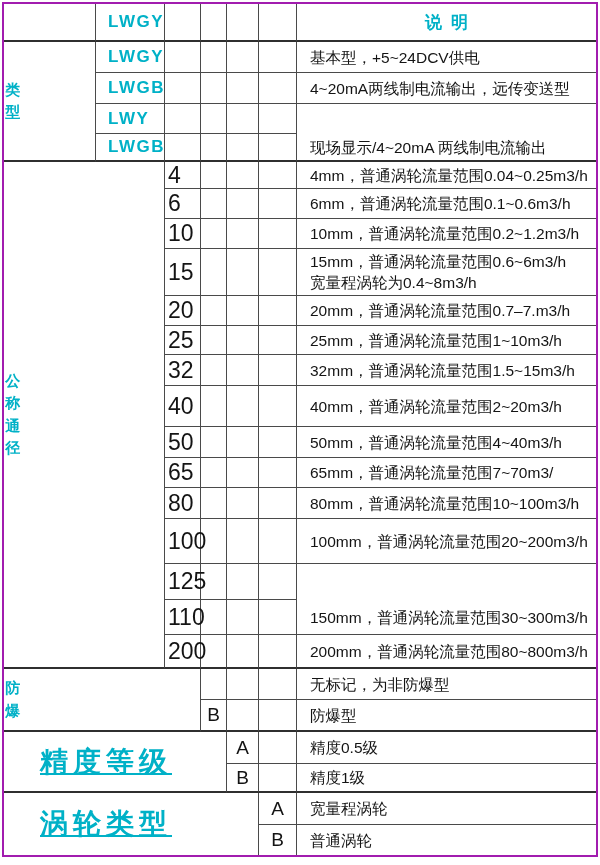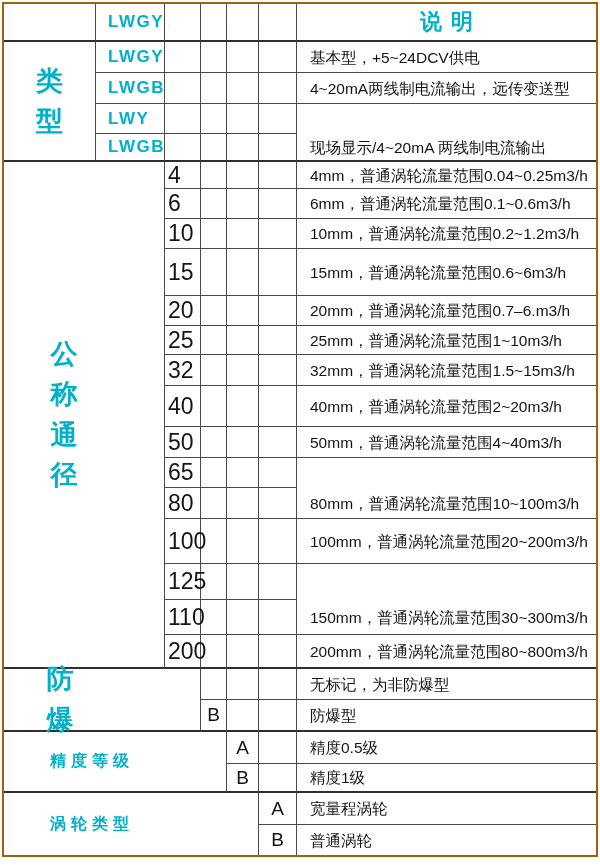--- a/index.html
+++ b/index.html
@@ -1,32 +1,32 @@
 <!DOCTYPE html>
 <html><head>
 <meta charset="utf-8">
 <style>
   html,body{margin:0;padding:0;background:#fff;}
   .page{position:relative;width:600px;height:865px;background:#fff;overflow:hidden;
         font-family:"Liberation Sans","DejaVu Sans",sans-serif;color:#111;}
   .tbl{position:absolute;left:2px;top:2px;width:596px;box-sizing:border-box;
-       border:2px solid #a16207;display:grid;
+       border:2px solid #a21caf;display:grid;
        grid-template-columns:92px 69px 36px 26px 32px 38px 1fr;
        grid-template-rows:38px 31px 31px 30px 28px 27px 30px 30px 47px 30px 29px 31px 41px 31px 30px 31px 45px 36px 35px 34px 31px 32px 32px 29px 32px 30px;}
   .c{border-right:1px solid #4a4a4a;border-bottom:1px solid #4a4a4a;
      display:flex;align-items:center;box-sizing:border-box;min-width:0;min-height:0;}
   .lc{border-right:none;}
   .bt{border-bottom:none;}
   .sec{border-bottom:2px solid #2f2f2f;}
   .ac{color:#00b1c7;font-weight:bold;}
   .code{font-size:17px;letter-spacing:1.5px;padding-left:12px;}
-  .deschead{justify-content:center;font-size:22px;letter-spacing:9px;padding-left:9px;}
-  .vlabel{justify-content:center;font-size:27px;}
+  .deschead{justify-content:center;font-size:17px;letter-spacing:9px;padding-left:9px;}
+  .vlabel{font-size:15px;}
   .stack{display:inline-block;width:1.15em;line-height:1.5;text-align:center;word-break:break-all;}
-  .hlabel{font-size:16px;letter-spacing:5px;padding-left:46px;}
+  .hlabel{font-size:28px;letter-spacing:5px;padding-left:36px;text-decoration:underline;}
   .size{font-size:23px;padding-left:3px;color:#141414;}
   .ab{justify-content:center;font-size:19px;color:#141414;}
   .d{font-size:15.5px;padding-left:13px;color:#141414;line-height:21px;}
 </style>
 </head>
 <body>
 
 <div class="page">
   <div class="tbl">
 
@@ -91,28 +91,29 @@
     <div class="c" style="grid-area:8/6/9/7"></div>
     <div class="c lc d" style="grid-area:8/7/9/8">10mm，普通涡轮流量范围0.2~1.2m3/h</div>
 
     <div class="c size" style="grid-area:9/3/10/4">15</div>
     <div class="c" style="grid-area:9/4/10/5"></div>
     <div class="c" style="grid-area:9/5/10/6"></div>
     <div class="c" style="grid-area:9/6/10/7"></div>
     <div class="c lc d" style="grid-area:9/7/10/8">
         <div>
           <div>15mm，普通涡轮流量范围0.6~6m3/h</div>
+          <div>宽量程涡轮为0.4~8m3/h</div>
         </div>
       </div>
 
     <div class="c size" style="grid-area:10/3/11/4">20</div>
     <div class="c" style="grid-area:10/4/11/5"></div>
     <div class="c" style="grid-area:10/5/11/6"></div>
     <div class="c" style="grid-area:10/6/11/7"></div>
-    <div class="c lc d" style="grid-area:10/7/11/8">20mm，普通涡轮流量范围0.7–6.m3/h</div>
+    <div class="c lc d" style="grid-area:10/7/11/8">20mm，普通涡轮流量范围0.7–7.m3/h</div>
 
     <div class="c size" style="grid-area:11/3/12/4">25</div>
     <div class="c" style="grid-area:11/4/12/5"></div>
     <div class="c" style="grid-area:11/5/12/6"></div>
     <div class="c" style="grid-area:11/6/12/7"></div>
     <div class="c lc d" style="grid-area:11/7/12/8">25mm，普通涡轮流量范围1~10m3/h</div>
 
     <div class="c size" style="grid-area:12/3/13/4">32</div>
     <div class="c" style="grid-area:12/4/13/5"></div>
     <div class="c" style="grid-area:12/5/13/6"></div>
@@ -128,20 +129,21 @@
     <div class="c size" style="grid-area:14/3/15/4">50</div>
     <div class="c" style="grid-area:14/4/15/5"></div>
     <div class="c" style="grid-area:14/5/15/6"></div>
     <div class="c" style="grid-area:14/6/15/7"></div>
     <div class="c lc d" style="grid-area:14/7/15/8">50mm，普通涡轮流量范围4~40m3/h</div>
 
     <div class="c size" style="grid-area:15/3/16/4">65</div>
     <div class="c" style="grid-area:15/4/16/5"></div>
     <div class="c" style="grid-area:15/5/16/6"></div>
     <div class="c" style="grid-area:15/6/16/7"></div>
+    <div class="c lc d" style="grid-area:15/7/16/8">65mm，普通涡轮流量范围7~70m3/</div>
 
     <div class="c size" style="grid-area:16/3/17/4">80</div>
     <div class="c" style="grid-area:16/4/17/5"></div>
     <div class="c" style="grid-area:16/5/17/6"></div>
     <div class="c" style="grid-area:16/6/17/7"></div>
     <div class="c lc d" style="grid-area:16/7/17/8">80mm，普通涡轮流量范围10~100m3/h</div>
 
     <div class="c size" style="grid-area:17/3/18/4">100</div>
     <div class="c" style="grid-area:17/4/18/5"></div>
     <div class="c" style="grid-area:17/5/18/6"></div>

